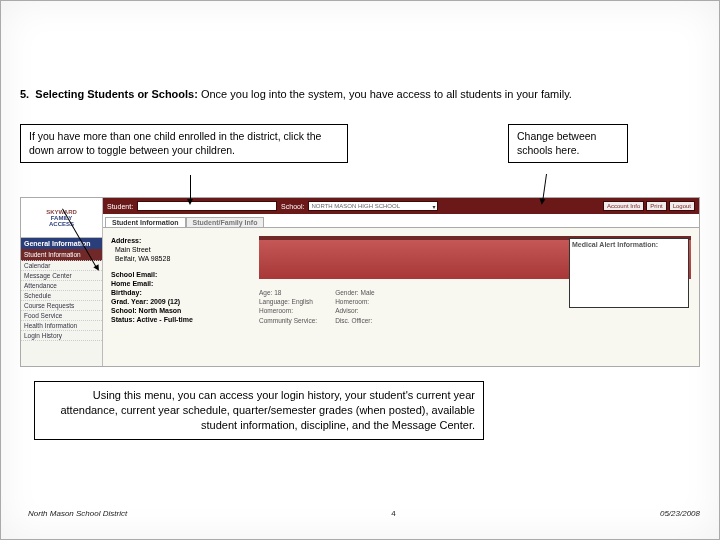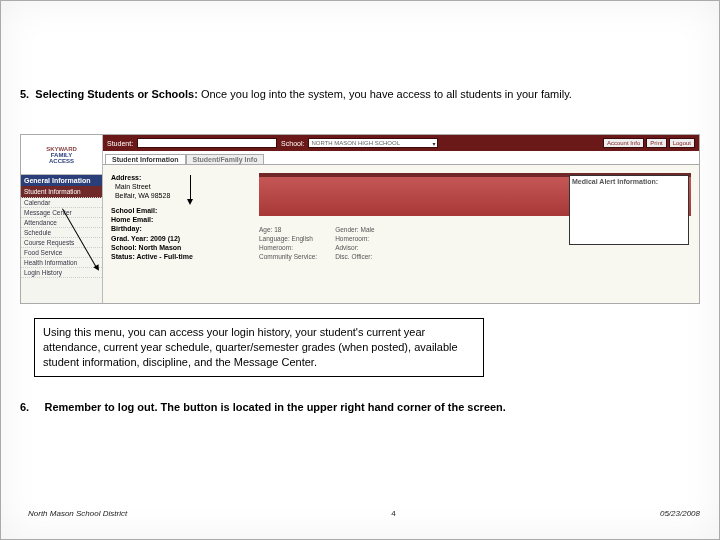--- a/index.html
+++ b/index.html
@@ -38,34 +38,38 @@
   .ss-tabs { border-bottom: 1px solid #aaa; background: #fff; height: 14px; display: flex; align-items: flex-end; padding-left: 2px; gap:-1px;}
   .tab { font-size: 7px; padding: 1px 6px; border: 1px solid #aaa; border-bottom: none; background: #fff; font-weight:bold; color:#333;}
   .tab.inactive { background: #eee; color:#777;}
   .ss-main { flex:1; background: #f8f7f0; padding: 8px 8px; display:flex; gap:8px;}
   .info-left { font-size: 7px; line-height: 1.3; width: 140px;}
   .info-left .block { margin-bottom: 6px; }
   .info-mid { flex:1; background: linear-gradient(#c85a5a, #a83838 35%, transparent 35%); font-size:6.5px; padding-top:52px; display:flex; gap:18px; color:#555; position:relative;}
   .info-mid-col { line-height:1.4; }
   .info-mid-bar { position:absolute; left:0; right:0; top:0; height:4px; background:#702828;}
   .info-mid-box { position:absolute; right:2px; top:2px; width:120px; height:70px; background:#fff; border:1px solid #333; padding:2px; font-size:7px;}
-  .callout-box2 { border: 1px solid #000; padding: 6px 8px; font-size: 11px; line-height: 1.35; background: #fff; width: 450px; margin-top: 14px; margin-left: 14px; }
+  .callout-box2 { border: 1px solid #000; padding: 6px 8px; font-size: 11px; line-height: 1.35; background: #fff; width: 450px; margin-top: 14px; margin-left: 14px; text-align: right; }
   .item6 { font-size: 11px; margin-top: 24px; }
   .footer { position: absolute; bottom: 22px; left: 28px; right: 20px; display: flex; justify-content: space-between; font-size: 8px; font-style: italic; color: #222; align-items: center;}
   .footer .pg { font-style: normal; }
 </style>
 </head>
 <body>
 <div class="paper"></div>
 
 <div class="content">
   <p class="section-heading">
     <b><span>5.</span>&nbsp; <span>Selecting Students or Schools:</span></b><span> Once you log into the system, you have access to all students in your family.</span>
   </p>
 
+  <div class="row1">
+    <div class="callout-box cb1">If you have more than one child enrolled in the district, click the down arrow to toggle between your children.</div>
+    <div class="callout-box cb2">Change between schools here.</div>
+  </div>
   <div class="arrow arrow1"></div>
   <div class="arrow arrow2"></div>
 
   <div class="screenshot-wrap">
     <div class="ss-left">
       <div class="ss-logo">
         <div class="ss-logo-text">
           <span>SKYWARD</span><br>
           <span style="color:#2a3e7a">FAMILY</span><br>
           <span style="color:#2a3e7a">ACCESS</span>
@@ -132,22 +136,19 @@
           </div>
         </div>
       </div>
     </div>
   </div>
 
   <div class="arrow3l"></div>
 
   <div class="callout-box2">Using this menu, you can access your login history, your student's current year attendance, current year schedule, quarter/semester grades (when posted), available student information, discipline, and the Message Center.</div>
 
-  <p class="item6">
-    <b><span>6.</span></b>&nbsp;&nbsp;&nbsp;&nbsp;&nbsp;<b><span>Remember to log out.  The button is located in the upper right hand corner of the screen.</span></b>
-  </p>
 </div>
 
 <div class="footer">
   <span>North Mason School District</span>
   <span class="pg">4</span>
   <span>05/23/2008</span>
 </div>
 
 </body></html>

